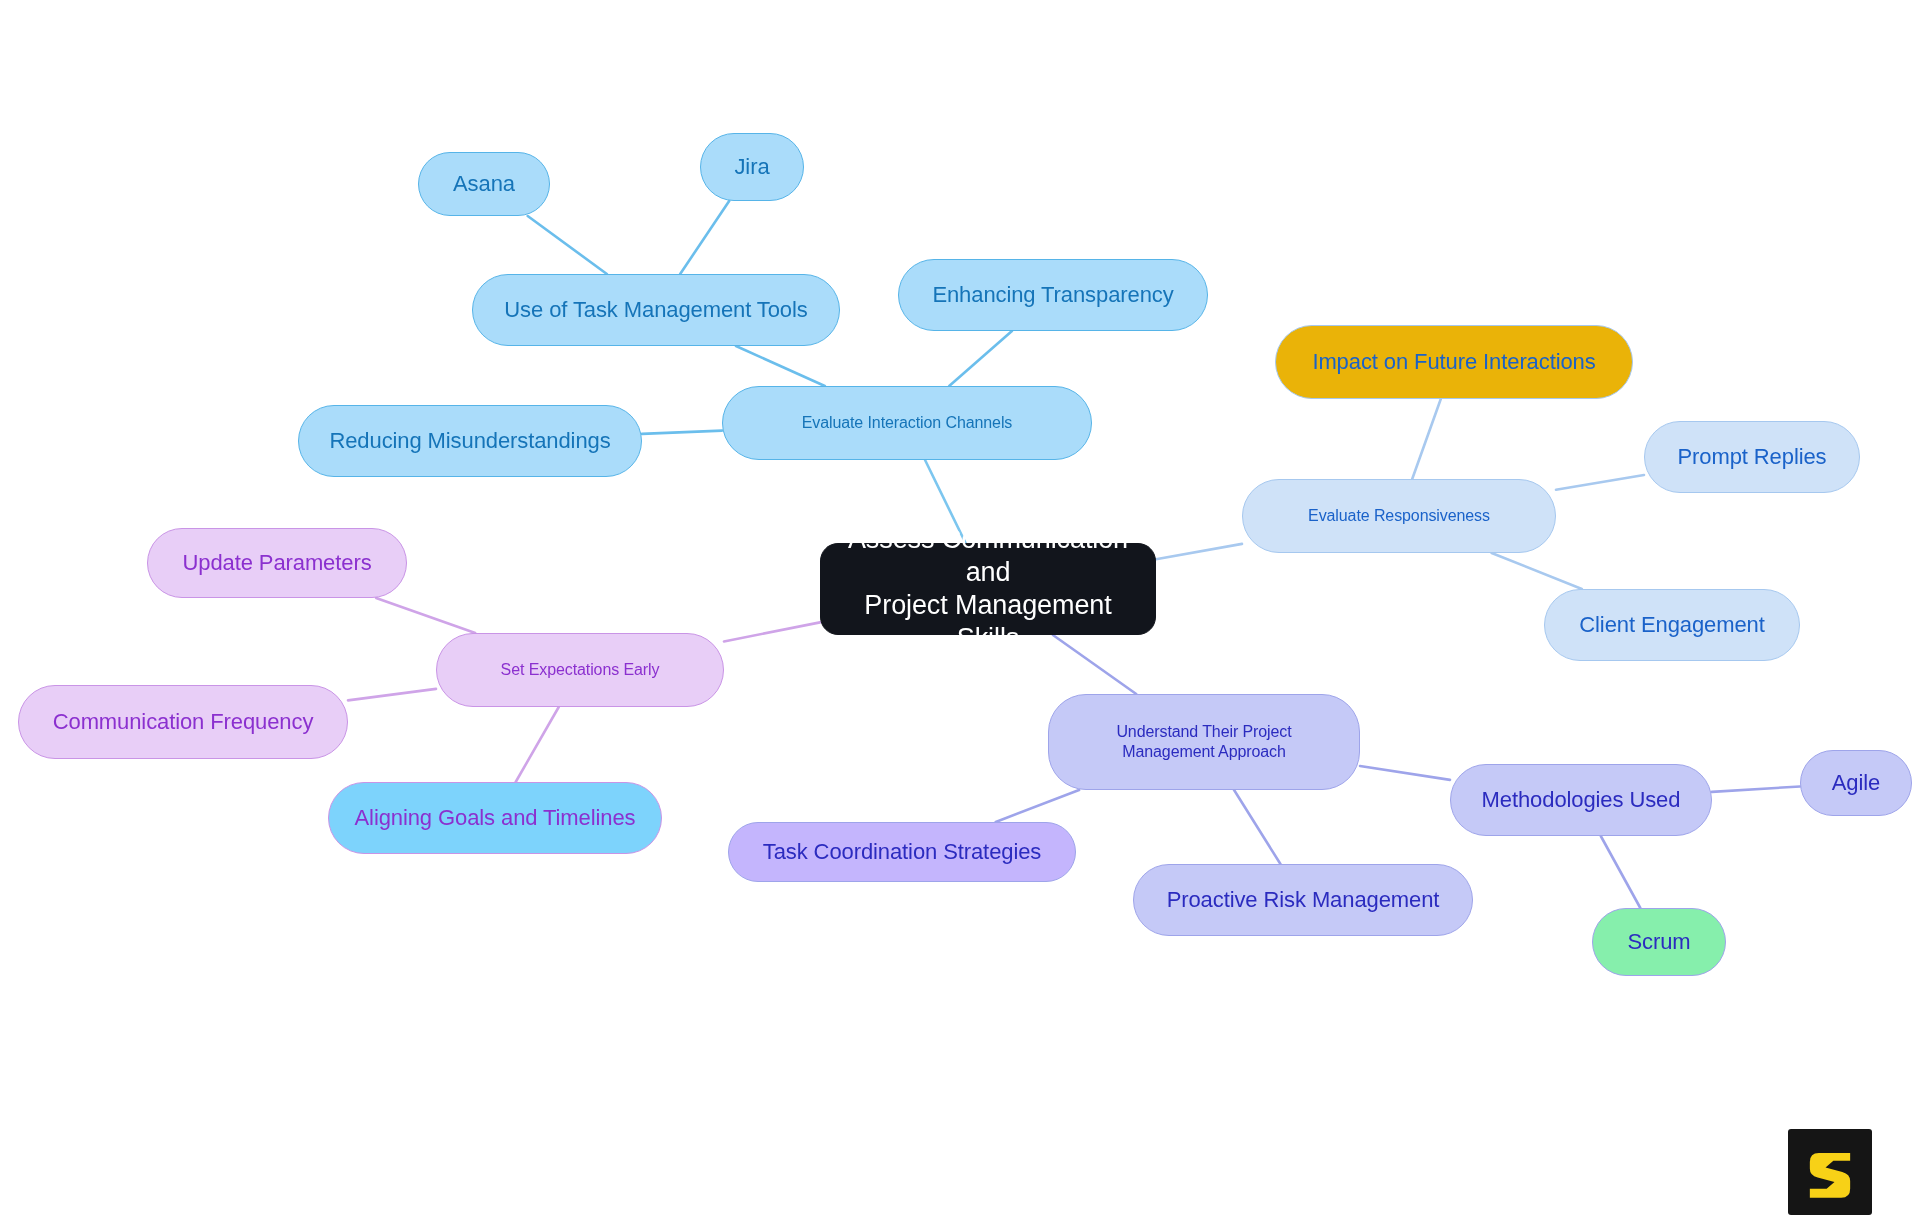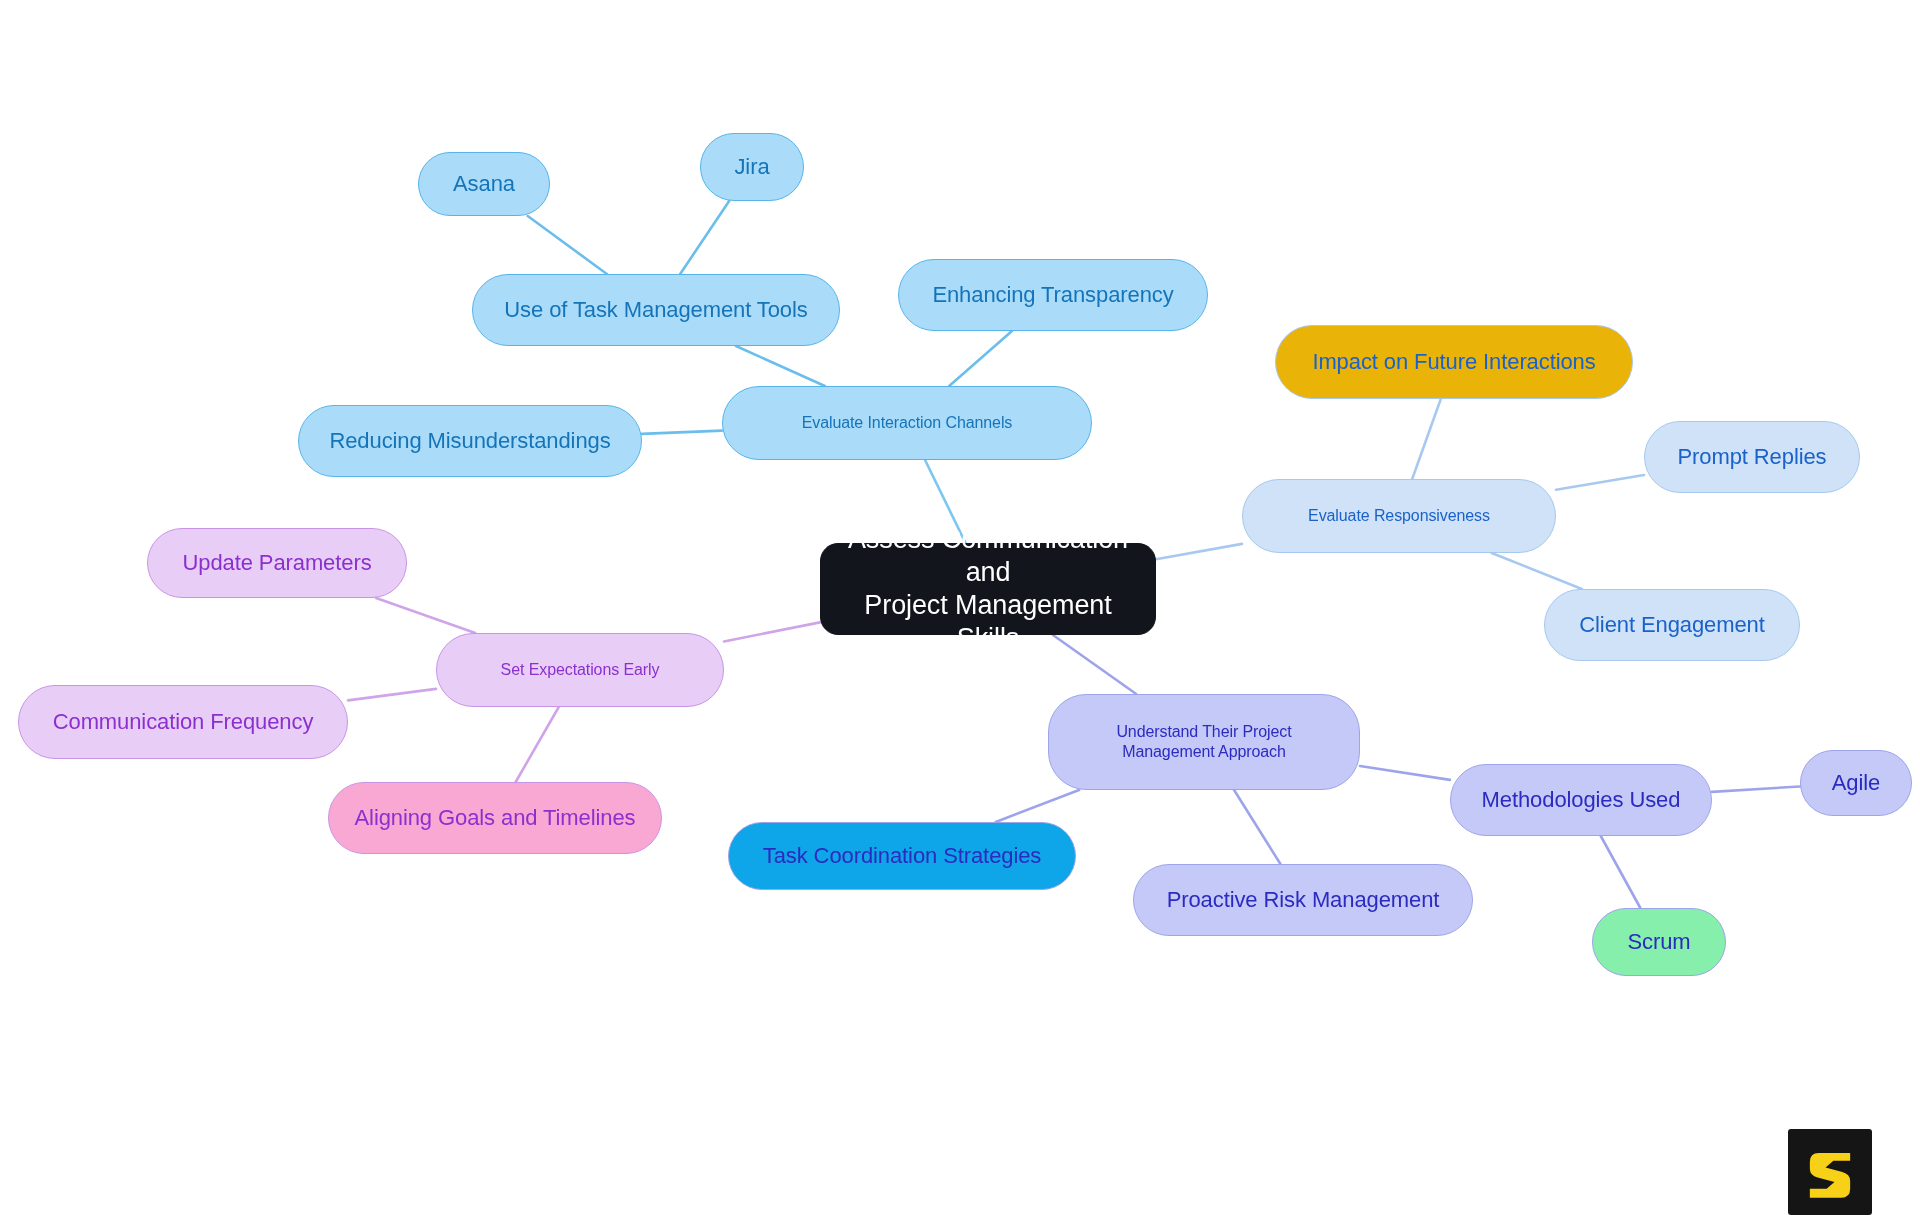--- a/index.html
+++ b/index.html
@@ -101,27 +101,27 @@
       <div class="node node-branch" style="left: 722px; top: 370px; width: 370px; height: 74px; background: rgb(170, 220, 250); color: rgb(21, 116, 184); border-color: rgb(86, 180, 232);">Evaluate Interaction Channels</div>
       <div class="node node-leaf" style="left: 1275px; top: 309px; width: 358px; height: 74px; background: #eab308; color: rgb(26, 98, 201); border-color: rgb(166, 200, 239);">Impact on Future Interactions</div>
       <div class="node node-leaf" style="left: 1644px; top: 405px; width: 216px; height: 72px; background: rgb(207, 226, 248); color: rgb(26, 98, 201); border-color: rgb(166, 200, 239);">Prompt Replies</div>
       <div class="node node-branch" style="left: 1242px; top: 463px; width: 314px; height: 74px; background: rgb(207, 226, 248); color: rgb(26, 98, 201); border-color: rgb(166, 200, 239);">Evaluate Responsiveness</div>
       <div class="node node-leaf" style="left: 1544px; top: 573px; width: 256px; height: 72px; background: rgb(207, 226, 248); color: rgb(26, 98, 201); border-color: rgb(166, 200, 239);">Client Engagement</div>
       <div class="node node-root" style="left: 820px; top: 527px; width: 336px; height: 92px; background: rgb(18, 21, 28); color: rgb(255, 255, 255); border-color: rgb(18, 21, 28);">Assess Communication and
 Project Management Skills</div>
       <div class="node node-leaf" style="left: 147px; top: 512px; width: 260px; height: 70px; background: rgb(232, 206, 247); color: rgb(139, 48, 207); border-color: rgb(201, 148, 230);">Update Parameters</div>
       <div class="node node-leaf" style="left: 18px; top: 669px; width: 330px; height: 74px; background: rgb(232, 206, 247); color: rgb(139, 48, 207); border-color: rgb(201, 148, 230);">Communication Frequency</div>
       <div class="node node-branch" style="left: 436px; top: 617px; width: 288px; height: 74px; background: rgb(232, 206, 247); color: rgb(139, 48, 207); border-color: rgb(201, 148, 230);">Set Expectations Early</div>
-      <div class="node node-leaf" style="left: 328px; top: 766px; width: 334px; height: 72px; background: #f9a8d4; color: rgb(139, 48, 207); border-color: rgb(201, 148, 230);">Aligning Goals and Timelines</div>
+      <div class="node node-leaf" style="left: 328px; top: 766px; width: 334px; height: 72px; background: #7dd3fc; color: rgb(139, 48, 207); border-color: rgb(201, 148, 230);">Aligning Goals and Timelines</div>
       <div class="node node-branch" style="left: 1048px; top: 678px; width: 312px; height: 96px; background: rgb(197, 201, 247); color: rgb(43, 43, 191); border-color: rgb(158, 164, 234);">Understand Their Project
 Management Approach</div>
       <div class="node node-leaf" style="left: 1450px; top: 748px; width: 262px; height: 72px; background: rgb(197, 201, 247); color: rgb(43, 43, 191); border-color: rgb(158, 164, 234);">Methodologies Used</div>
       <div class="node node-leaf" style="left: 1800px; top: 734px; width: 112px; height: 66px; background: rgb(197, 201, 247); color: rgb(43, 43, 191); border-color: rgb(158, 164, 234);">Agile</div>
       <div class="node node-leaf" style="left: 1592px; top: 892px; width: 134px; height: 68px; background: #86efac; color: rgb(43, 43, 191); border-color: rgb(158, 164, 234);">Scrum</div>
-      <div class="node node-leaf" style="left: 728px; top: 806px; width: 348px; height: 68px; background: #0ea5e9; color: rgb(43, 43, 191); border-color: rgb(158, 164, 234);">Task Coordination Strategies</div>
+      <div class="node node-leaf" style="left: 728px; top: 806px; width: 348px; height: 60px; background: #c4b5fd; color: rgb(43, 43, 191); border-color: rgb(158, 164, 234);">Task Coordination Strategies</div>
       <div class="node node-leaf" style="left: 1133px; top: 848px; width: 340px; height: 72px; background: rgb(197, 201, 247); color: rgb(43, 43, 191); border-color: rgb(158, 164, 234);">Proactive Risk Management</div>
     </div>
   <div id="logo-badge" style="left: 1788px; top: 1113px; width: 84px; height: 86px; background: rgb(21, 21, 21);">
     <svg width="56" height="56" viewBox="0 0 100 100">
       <path id="logo-path" d="M86 16 L30 16 Q14 16 14 32 L14 44 Q14 56 28 60 L58 68 L44 80 L14 80 L14 96 L70 96 Q86 96 86 80 L86 66 Q86 54 72 50 L42 42 L56 30 L86 30 Z" fill="#f7d117"></path>
     </svg>
   </div>
 </div>
 
 </body></html>

